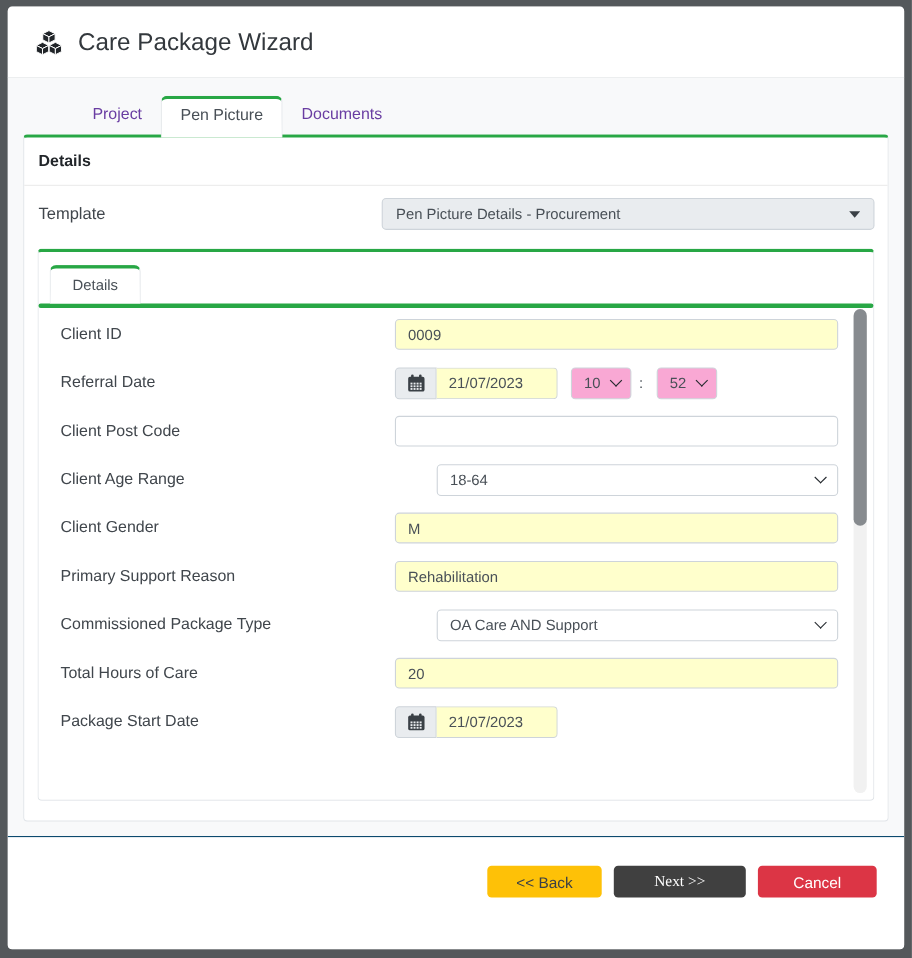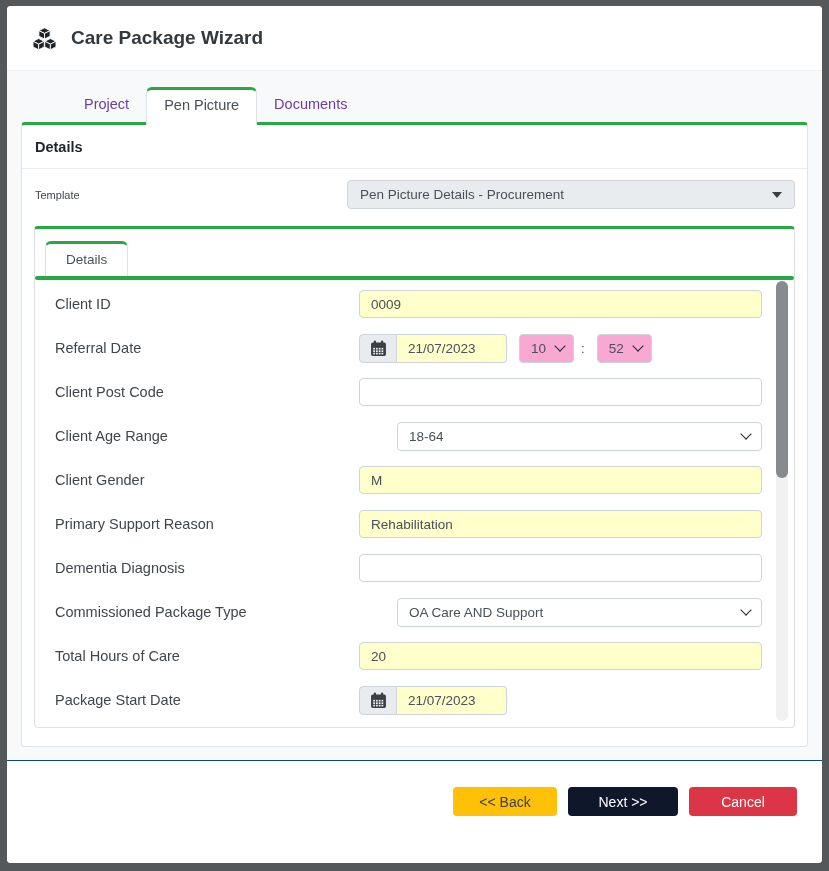--- a/index.html
+++ b/index.html
@@ -10,34 +10,34 @@
     -webkit-font-smoothing:antialiased;
   }
   .modal{
     position:absolute;left:7px;top:6px;right:7px;bottom:8px;
     background:#ffffff;border-radius:4px;overflow:hidden;
     display:flex;flex-direction:column;
   }
   
   .m-header{flex:none;height:64px;background:#fff;display:flex;align-items:center;
     padding:0 24px;gap:13px;border-bottom:1px solid #eceeef;}
-  .m-title{font-size:19px;color:#33383d;font-weight:bold;}
+  .m-title{font-size:22px;color:#33383d;}
   
   .m-body{flex:1;background:#f8f9fa;display:flex;flex-direction:column;min-height:0;}
   .tabbar{display:flex;padding:16px 0 0 36px;position:relative;z-index:2;margin-left:24px;}
   .tab{padding:9px 17px 10px;font-size:14.5px;color:#693da2;cursor:pointer;}
   .tab.active{background:#fff;border:1px solid #dee2e6;border-bottom:none;
     border-top:3px solid #28a745;border-radius:6px 6px 0 0;color:#495057;
     margin-bottom:-3px;padding-top:7px;}
   .card{position:relative;z-index:1;margin:0 14px;background:#fff;
     border:1px solid #e1e5e9;border-top:3px solid #28a745;border-radius:4px;flex:none;}
   .card-header{padding:14px 13px 13px;font-weight:bold;font-size:14.5px;color:#22262a;
     border-bottom:1px solid #ececec;}
   .template-row{display:flex;align-items:center;padding:11px 12px;}
-  .template-label{width:312px;flex:none;font-size:11px;color:#40464c;padding-left:1px;}
+  .template-label{width:312px;flex:none;font-size:15px;color:#40464c;padding-left:1px;}
   .template-select{flex:1;height:27px;background:#e9ecef;border:1px solid #ced4da;
     border-radius:4px;display:flex;align-items:center;justify-content:space-between;
     padding:0 12px;font-size:13.5px;color:#495057;cursor:pointer;}
   .caret-down{width:0;height:0;border-left:5px solid transparent;
     border-right:5px solid transparent;border-top:6px solid #3a4046;}
   
   .panel{margin:6px 12px 18px;border:1px solid #dee2e6;border-top:3px solid #28a745;
     border-radius:4px;background:#fff;position:relative;}
   .panel-tabs{padding:12px 0 0 10px;display:flex;}
   .panel-tab{background:#fff;border:1px solid #dee2e6;border-bottom:none;
@@ -68,21 +68,21 @@
   .sb-track{position:absolute;top:1px;right:6px;bottom:6px;width:12px;background:#f1f1f1;
     border-radius:7px;}
   .sb-thumb{position:absolute;top:0;left:0;width:12px;height:197px;background:#878b8f;
     border-radius:7px;cursor:pointer;}
   
   .m-footer{flex:none;height:76px;background:#fff;border-top:1px solid #0c4a6e;
     display:flex;align-items:flex-start;justify-content:flex-end;
     padding:26px 25px 0 0;gap:11px;}
   .btn{height:29px;border:none;border-radius:4px;font-size:14px;font-family:inherit;cursor:pointer;}
   .btn-back{width:104px;background:#fec107;color:#3b4046;}
-  .btn-next{width:110px;background:#0f172a;color:#fff;}
+  .btn-next{width:120px;background:#404040;color:#fff;font-family:Liberation Serif, serif;}
   .btn-cancel{width:108px;background:#dc3545;color:#fff;}
 </style>
 </head>
 <body>
 
 <div class="modal">
 
   <div class="m-header">
     <span style="display:flex;">
       <svg width="27" height="25" viewBox="0 0 24 21" aria-hidden="true">
@@ -194,26 +194,20 @@
                   <input class="tbox hl" type="text" value="M" style="">
                 </div>
               </div>
               <div class="form-row">
                 <label class="field-label">Primary Support Reason</label>
                 <div class="field-control">
                   <input class="tbox hl" type="text" value="Rehabilitation" style="">
                 </div>
               </div>
               <div class="form-row">
-                <label class="field-label">Dementia Diagnosis</label>
-                <div class="field-control">
-                  <input class="tbox" type="text" value="" style="">
-                </div>
-              </div>
-              <div class="form-row">
                 <label class="field-label">Commissioned Package Type</label>
                 <div class="field-control">
                   <div class="selectbox">
                     <span>OA Care AND Support</span>
                     <span class="chev"></span>
                   </div>
                 </div>
               </div>
               <div class="form-row">
                 <label class="field-label">Total Hours of Care</label>

